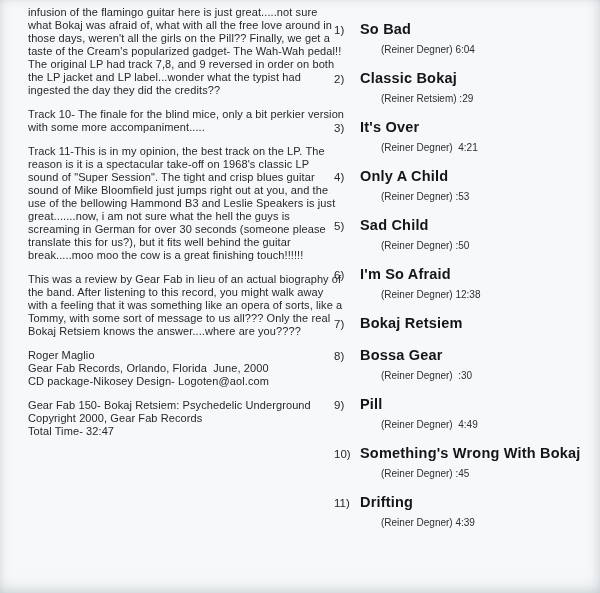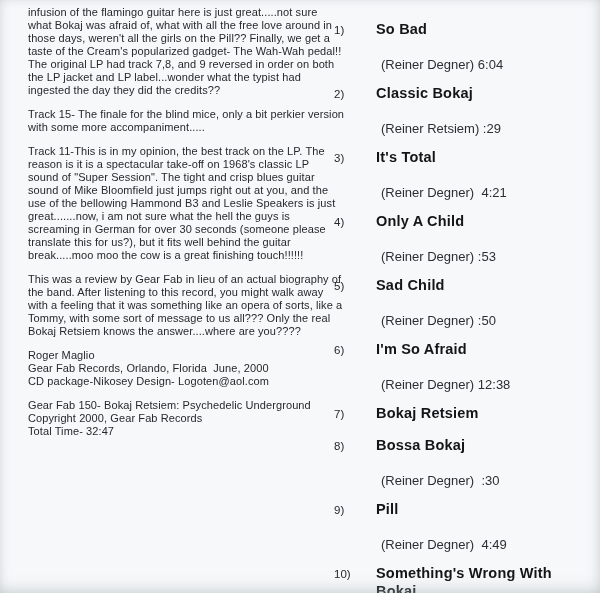--- a/index.html
+++ b/index.html
@@ -68,45 +68,44 @@
   .track-num {
     flex: 0 0 26px;
     font-size: 11.5px;
     color: var(--ink);
   }
   .track-title {
     font-size: 14.5px;
     font-weight: bold;
     color: var(--title-ink);
     letter-spacing: 0.2px;
-    margin-left: 16px;
   }
   .track-credit {
     margin-left: 47px;
-    margin-top: 19px;
-    font-size: 13px;
+    margin-top: 4px;
+    font-size: 10px;
     line-height: 13px;
     color: var(--credit-ink);
     white-space: pre;
   }
 </style>
 </head>
 <body>
 
 <div class="page">
 
   <div class="left-col">
     <p>infusion of the flamingo guitar here is just great.....not sure
 what Bokaj was afraid of, what with all the free love around in
 those days, weren't all the girls on the Pill?? Finally, we get a
 taste of the Cream's popularized gadget- The Wah-Wah pedal!!
 The original LP had track 7,8, and 9 reversed in order on both
 the LP jacket and LP label...wonder what the typist had
 ingested the day they did the credits??</p>
-    <p>Track 15- The finale for the blind mice, only a bit perkier version
+    <p>Track 10- The finale for the blind mice, only a bit perkier version
 with some more accompaniment.....</p>
     <p>Track 11-This is in my opinion, the best track on the LP. The
 reason is it is a spectacular take-off on 1968's classic LP
 sound of "Super Session". The tight and crisp blues guitar
 sound of Mike Bloomfield just jumps right out at you, and the
 use of the bellowing Hammond B3 and Leslie Speakers is just
 great.......now, i am not sure what the hell the guys is
 screaming in German for over 30 seconds (someone please
 translate this for us?), but it fits well behind the guitar
 break.....moo moo the cow is a great finishing touch!!!!!!</p>
@@ -137,21 +136,21 @@
       <div class="track-line">
         <span class="track-num">2)</span>
         <span class="track-title">Classic Bokaj</span>
       </div>
       <div class="track-credit">(Reiner Retsiem) :29</div>
     </div>
 
     <div class="track">
       <div class="track-line">
         <span class="track-num">3)</span>
-        <span class="track-title">It's Total</span>
+        <span class="track-title">It's Over</span>
       </div>
       <div class="track-credit">(Reiner Degner)  4:21</div>
     </div>
 
     <div class="track">
       <div class="track-line">
         <span class="track-num">4)</span>
         <span class="track-title">Only A Child</span>
       </div>
       <div class="track-credit">(Reiner Degner) :53</div>
@@ -176,21 +175,21 @@
     <div class="track">
       <div class="track-line">
         <span class="track-num">7)</span>
         <span class="track-title">Bokaj Retsiem</span>
       </div>
     </div>
 
     <div class="track">
       <div class="track-line">
         <span class="track-num">8)</span>
-        <span class="track-title">Bossa Bokaj</span>
+        <span class="track-title">Bossa Gear</span>
       </div>
       <div class="track-credit">(Reiner Degner)  :30</div>
     </div>
 
     <div class="track">
       <div class="track-line">
         <span class="track-num">9)</span>
         <span class="track-title">Pill</span>
       </div>
       <div class="track-credit">(Reiner Degner)  4:49</div>
@@ -198,17 +197,21 @@
 
     <div class="track">
       <div class="track-line">
         <span class="track-num">10)</span>
         <span class="track-title">Something's Wrong With Bokaj</span>
       </div>
       <div class="track-credit">(Reiner Degner) :45</div>
     </div>
 
     <div class="track">
+      <div class="track-line">
+        <span class="track-num">11)</span>
+        <span class="track-title">Drifting</span>
+      </div>
       <div class="track-credit">(Reiner Degner) 4:39</div>
     </div>
 
   </div>
 </div>
 
 </body></html>

